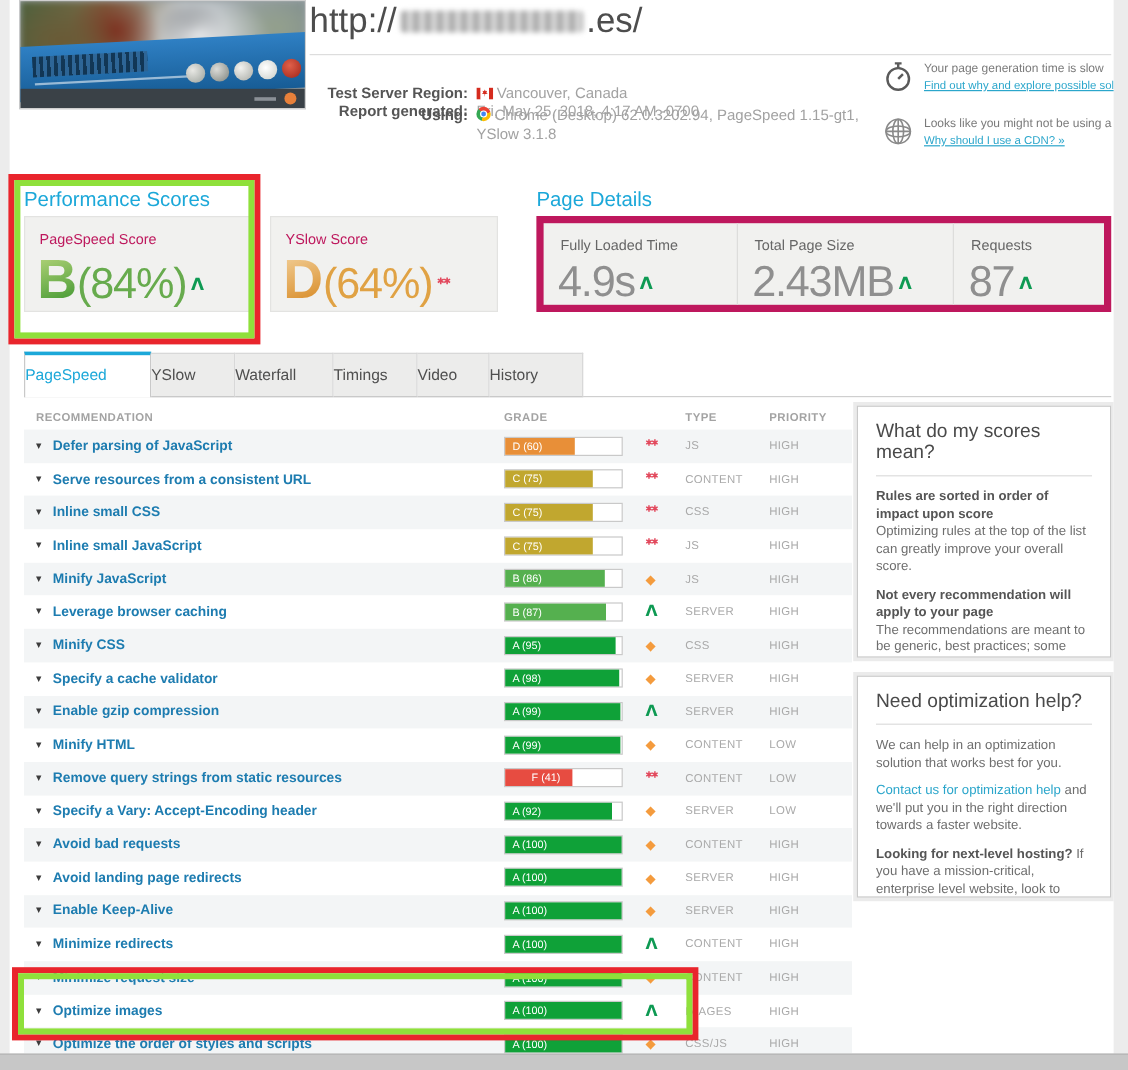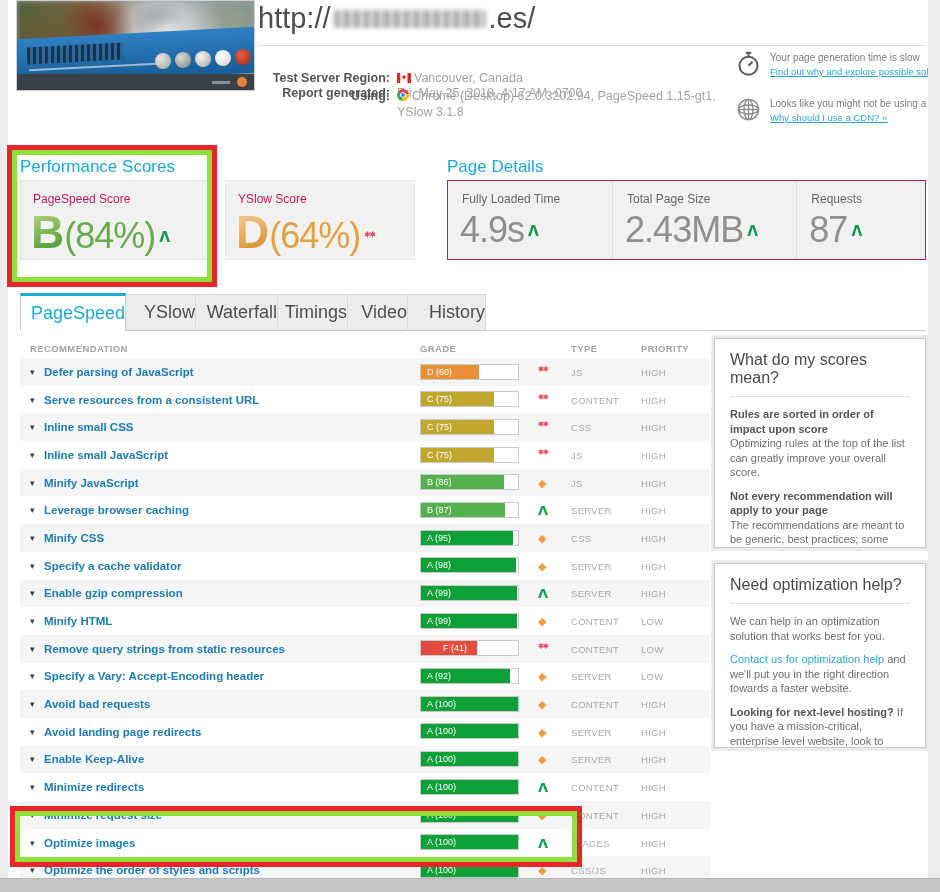--- a/index.html
+++ b/index.html
@@ -53,30 +53,30 @@
   .panel .plabel{position:absolute;left:12px;top:11px;font-size:12px;color:#be185d;}
   .score-row{position:absolute;left:10px;top:24px;white-space:nowrap;}
   .g-letter{font-size:46px;font-weight:bold;-webkit-background-clip:text;background-clip:text;-webkit-text-fill-color:transparent;}
   .g-letter.b{background-image:linear-gradient(160deg,#aed176 15%,#4a9c36 85%);}
   .g-letter.d{background-image:linear-gradient(160deg,#f0ca90 15%,#d98e2b 85%);}
   .g-pct{font-size:36px;letter-spacing:-1px;}
   .g-pct.green{color:#67ab4d;} .g-pct.orange{color:#e0a244;}
   .trend{font-family:"DejaVu Sans",sans-serif;font-size:14px;font-weight:bold;margin-left:4px;vertical-align:6px;}
 
   .details-card{position:absolute;left:439px;top:180px;width:479px;height:80px;background:#f1f1ef;
-    border:1px solid #be185d;box-sizing:border-box;display:flex;}
+    border:6px solid #be185d;box-sizing:border-box;display:flex;}
   .dcell{position:relative;height:100%;box-sizing:border-box;}
   .dcell+.dcell{border-left:1px solid #dddddb;margin-left:20px;}
   .dcell .plabel{position:absolute;left:14px;top:11px;font-size:12px;color:#666;}
   .dval{position:absolute;left:12px;top:28px;font-size:36px;color:#8f8f8f;letter-spacing:-1px;white-space:nowrap;}
 
   
   .tabline{position:absolute;left:12px;top:330px;width:906px;height:1px;background:#cfcfcf;}
   .tabs{position:absolute;left:12px;top:293px;display:flex;z-index:1;}
-  .tab{box-sizing:border-box;text-align:right;font-size:18px;cursor:pointer;}
+  .tab{box-sizing:border-box;text-align:left;font-size:13px;cursor:pointer;}
   .tab.active{width:106px;height:38px;background:#fff;border-top:3px solid #1ca8d9;
     border-left:1px solid #c9c9c9;border-right:1px solid #c9c9c9;color:#1ca8d9;line-height:34px;}
   .tab.idle{margin-top:1px;height:37px;background:#ececeb;border-top:1px solid #d8d8d8;
     border-right:1px solid #d8d8d8;border-bottom:1px solid #c9c9c9;color:#4f4f4f;line-height:35px;}
 
   
   .thead{position:absolute;font-size:9.5px;font-weight:bold;color:#a3a3a3;letter-spacing:.4px;top:343px;}
   #rows{position:absolute;left:12px;top:358px;width:690px;}
   .row{position:relative;height:27.7px;}
   .row:nth-child(odd){background:#f3f5f6;}

